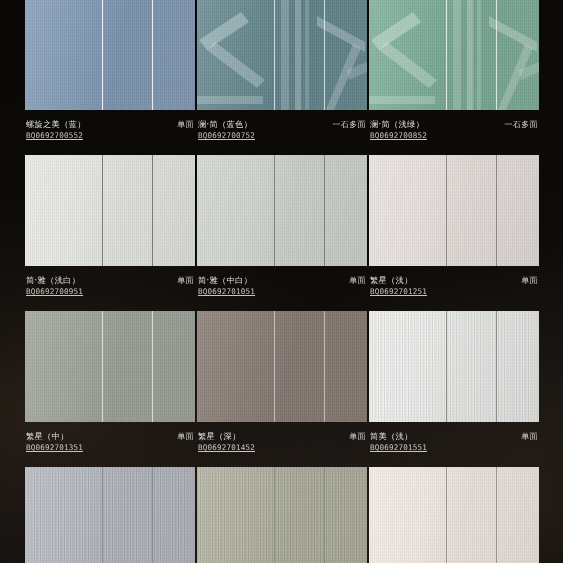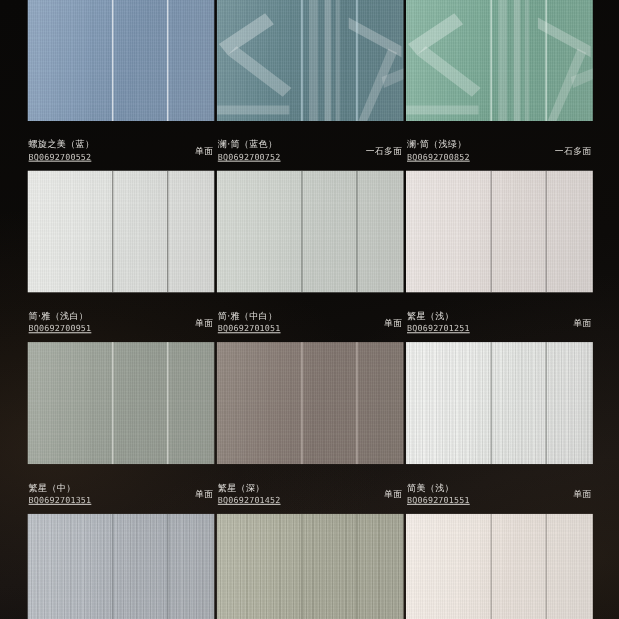--- a/index.html
+++ b/index.html
@@ -85,21 +85,21 @@
   .facets {
     position: absolute;
     inset: 0;
     z-index: 2;
     pointer-events: none;
   }
 
   .caption {
     display: flex;
     flex-direction: row;
-    align-items: center;
+    align-items: flex-start;
     justify-content: space-between;
     padding: 9px 1px 0 1px;
     width: 100%;
   }
   .caption-text { min-width: 0; }
   .prod-name {
     font-size: 8.2px;
     line-height: 11px;
     color: #e3e1dd;
     letter-spacing: 0.35px;

